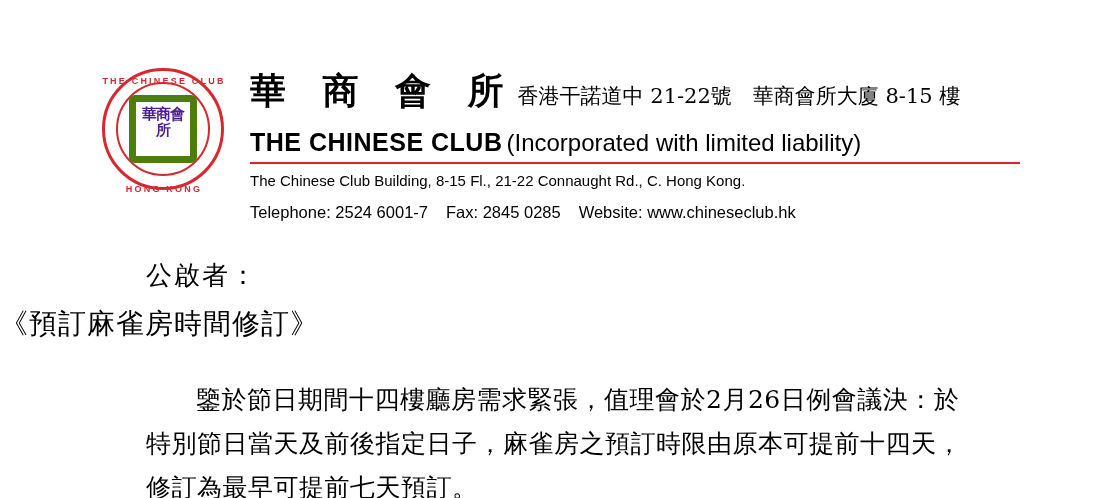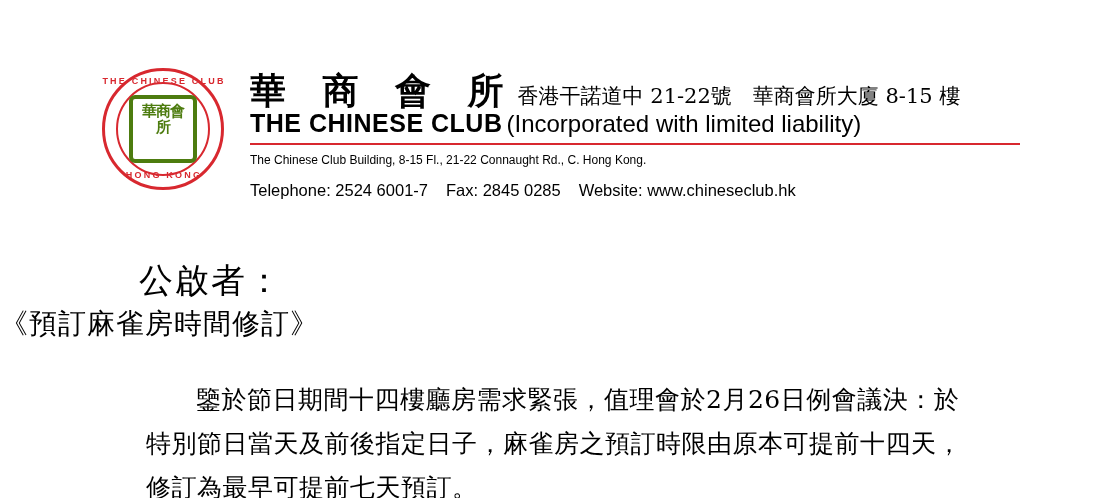--- a/index.html
+++ b/index.html
@@ -52,24 +52,24 @@
     left: 20px; top: 20px;
     width: 94px; height: 94px;
     border: 2px solid #d8282f;
     border-radius: 50%;
     box-sizing: border-box;
   }
   .seal .core {
     position: absolute;
     left: 33px; top: 33px;
     width: 68px; height: 68px;
-    border: 4px solid #4d7c0f;
+    border: 7px solid #4d7c0f;
     border-radius: 6px;
     box-sizing: border-box;
-    color: #4d7c0f;
+    color: #4c1d95;
     font-family: "DejaVu Serif", serif;
     font-size: 15px;
     line-height: 16px;
     letter-spacing: -1px;
     padding: 4px 3px;
     overflow: hidden;
     text-align: center;
     font-weight: bold;
   }
   .seal .arc-top,
@@ -78,21 +78,21 @@
     left: 0;
     width: 136px;
     text-align: center;
     color: #d8282f;
     font-family: "Liberation Sans", sans-serif;
     font-size: 9px;
     font-weight: bold;
     letter-spacing: 2.2px;
   }
   .seal .arc-top { top: 14px; }
-  .seal .arc-bottom { bottom: 18px; }
+  .seal .arc-bottom { bottom: 4px; }
 
   .head-text {
     flex: 1 1 auto;
     padding-left: 18px;
     padding-top: 14px;
   }
   .head-line1 {
     display: flex;
     align-items: baseline;
     white-space: nowrap;
@@ -104,21 +104,21 @@
     letter-spacing: 12px;
     line-height: 1;
   }
   .club-addr-zh {
     font-family: "DejaVu Serif", serif;
     font-size: 21px;
     line-height: 1;
     padding-left: 2px;
   }
   .head-line2 {
-    margin-top: 1px;
+    margin-top: 20px;
     white-space: nowrap;
   }
   .club-name-en {
     font-family: "Liberation Sans", sans-serif;
     font-size: 25px;
     font-weight: bold;
     letter-spacing: 0.5px;
   }
   .club-incorp {
     font-family: "Liberation Sans", sans-serif;
@@ -127,36 +127,36 @@
   }
   .rule {
     margin-top: 5px;
     height: 2px;
     background: #d8282f;
     width: 770px;
   }
   .head-line3 {
     margin-top: 8px;
     font-family: "Liberation Sans", sans-serif;
-    font-size: 12px;
+    font-size: 15px;
   }
   .head-line4 {
     margin-top: 14px;
     font-family: "Liberation Sans", sans-serif;
     font-size: 16.5px;
   }
   .head-line4 .gap { display: inline-block; width: 18px; }
 
   
   .salutation {
     position: absolute;
-    left: 139px;
+    left: 146px;
     top: 258px;
     font-family: "DejaVu Serif", serif;
-    font-size: 34px;
+    font-size: 26px;
     letter-spacing: 2px;
   }
   .doc-title {
     position: absolute;
     left: 0;
     top: 305px;
     width: 1116px;
     text-align: left;
     font-family: "DejaVu Serif", serif;
     font-size: 28px;

